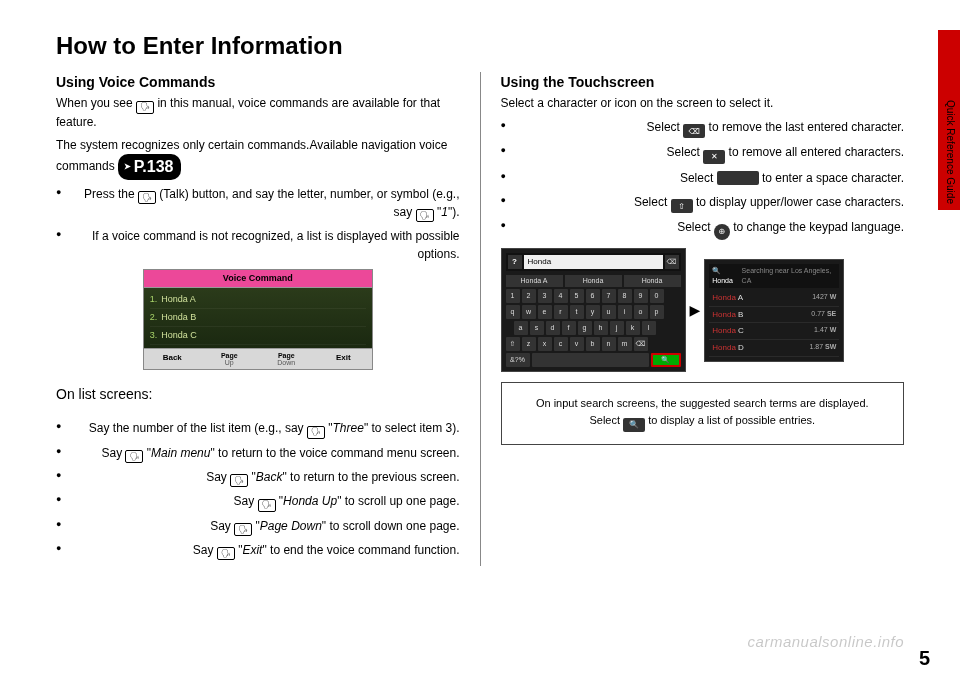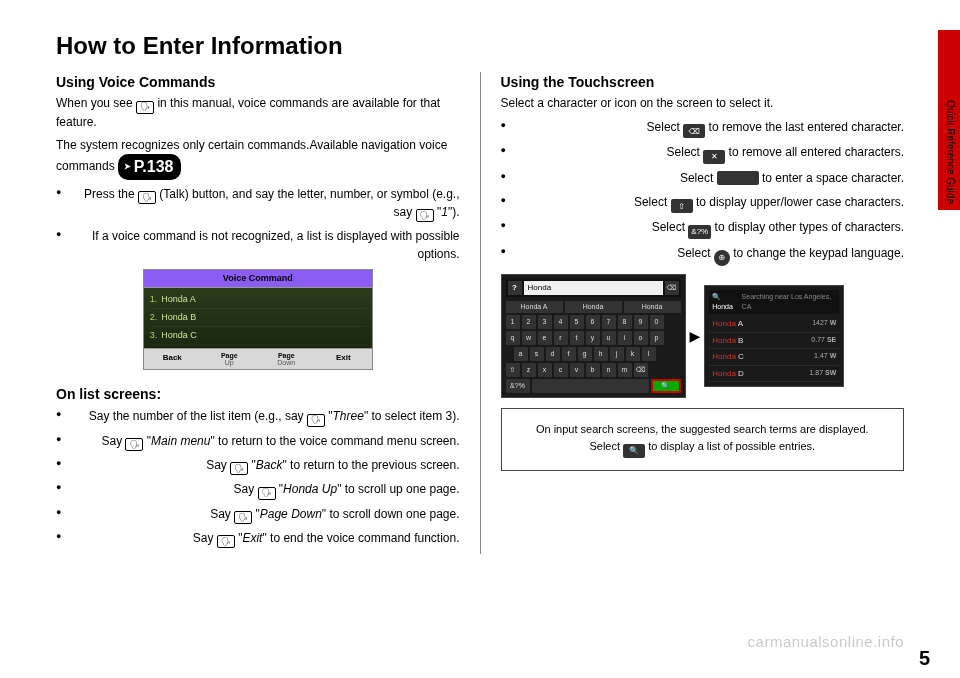--- a/index.html
+++ b/index.html
@@ -40,23 +40,23 @@
     padding-left: 20px;
     border-left: 1px solid #888;
   }
   .section-h {
     font-size: 14px;
     font-weight: bold;
     margin-bottom: 3px;
   }
   .section-h2 {
     font-size: 14px;
-    font-weight: bold;
+    font-weight: normal;
     margin-top: 14px;
-    margin-bottom: 4px;
+    margin-bottom: 16px;
   }
   p { margin-bottom: 6px; }
   .voice-icon {
     display: inline-flex;
     align-items: center;
     justify-content: center;
     width: 18px;
     height: 13px;
     border: 1px solid #000;
     border-radius: 2px;
@@ -120,21 +120,21 @@
     background: #333;
   }
   .vc-panel {
     width: 230px;
     margin: 6px auto 10px auto;
     border: 1px solid #888;
     background: #ccc;
     font-size: 9px;
   }
   .vc-header {
-    background: #8b5cf6;
+    background: #ec4899;
     text-align: center;
     padding: 2px 0;
     border-bottom: 1px solid #999;
     font-weight: bold;
     font-size: 9px;
   }
   .vc-body {
     background: linear-gradient(#2b3b1a, #1a2810);
     color: #cfe09a;
     padding: 3px 6px;
@@ -239,20 +239,21 @@
     bottom: 8px;
     font-size: 20px;
     font-weight: bold;
   }
   .watermark {
     position: absolute;
     right: 56px;
     bottom: 28px;
     font-size: 15px;
     color: rgba(0,0,0,0.22);
+    font-style: italic;
     letter-spacing: 0.5px;
   }
 </style>
 </head>
 <body>
 
 <div class="side-tab"></div>
 <div class="side-label-inner">Quick Reference Guide</div>
 
 <div class="page">
@@ -321,21 +322,20 @@
     </div>
 
     <div class="col col-right">
       <div class="section-h">Using the Touchscreen</div>
       <p>Select a character or icon on the screen to select it.</p>
       <ul class="bullets">
         <li><span>Select </span><span class="key-icon">⌫</span><span> to remove the last entered character.</span></li>
         <li><span>Select </span><span class="key-icon">✕</span><span> to remove all entered characters.</span></li>
         <li><span>Select </span><span class="key-icon wide"> </span><span> to enter a space character.</span></li>
         <li><span>Select </span><span class="key-icon">⇧</span><span> to display upper/lower case characters.</span></li>
-        <li><span>Select </span><span class="key-icon">&amp;?%</span><span> to display other types of characters.</span></li>
         <li><span>Select </span><span class="key-icon dark-circle">⊕</span><span> to change the keypad language.</span></li>
       </ul>
 
       <div class="kb-row">
         <div class="kb-block" style="width:185px">
           <div class="searchbar">
             <span class="q">?</span>
             <span class="field">Honda</span>
             <span class="del">⌫</span>
           </div>

